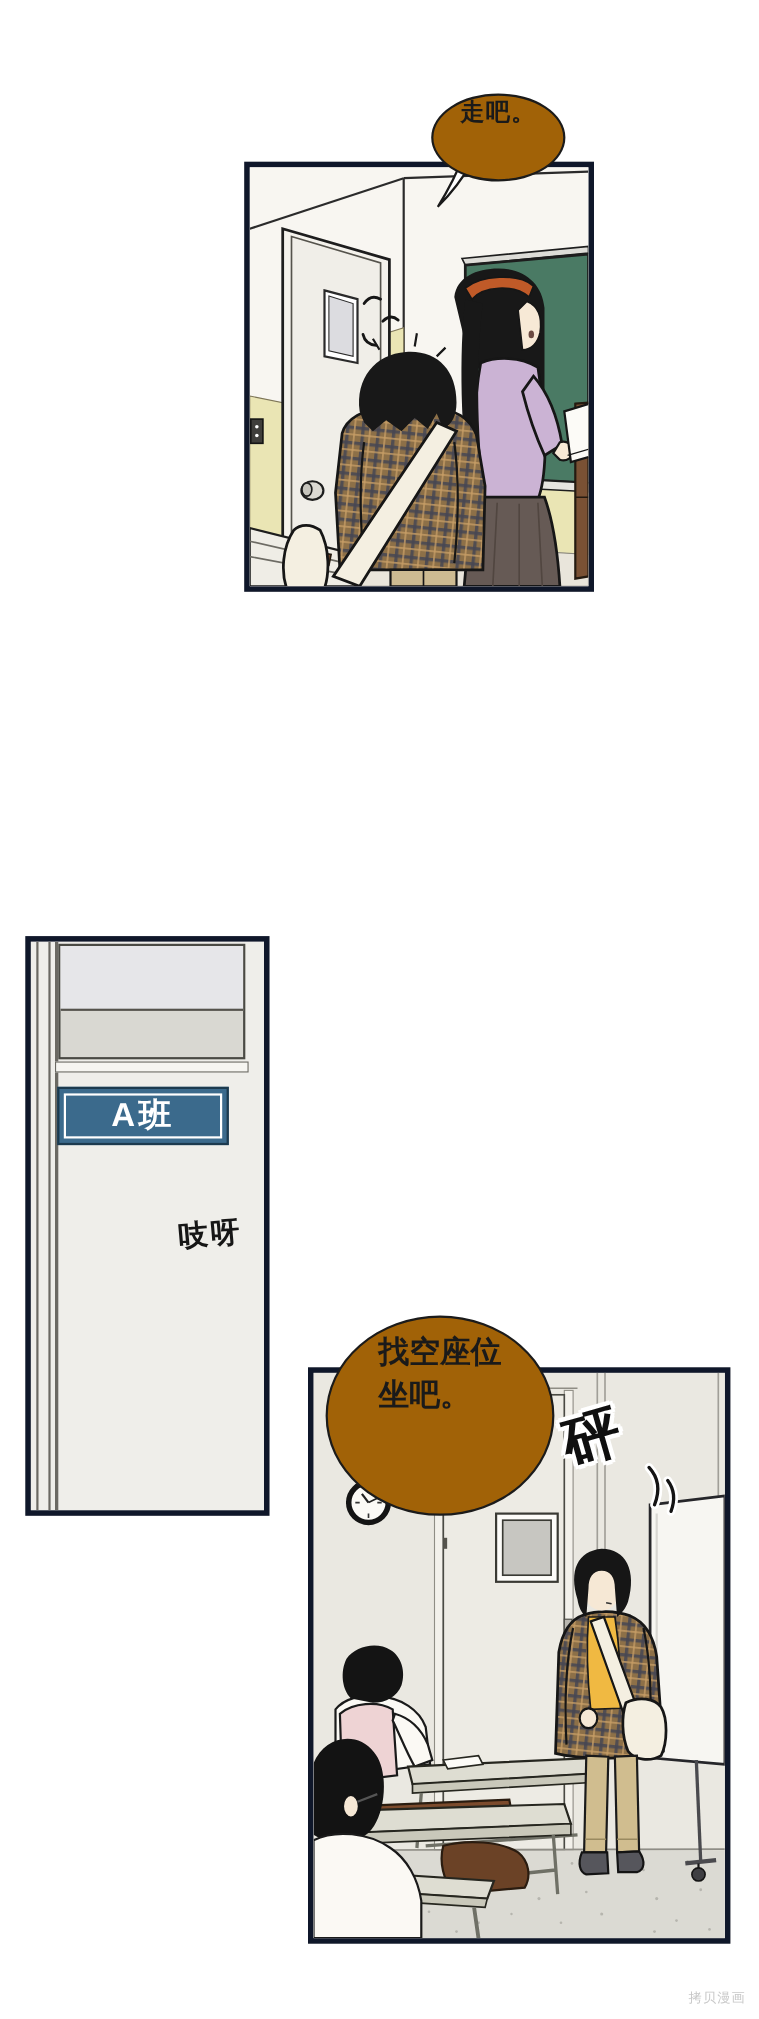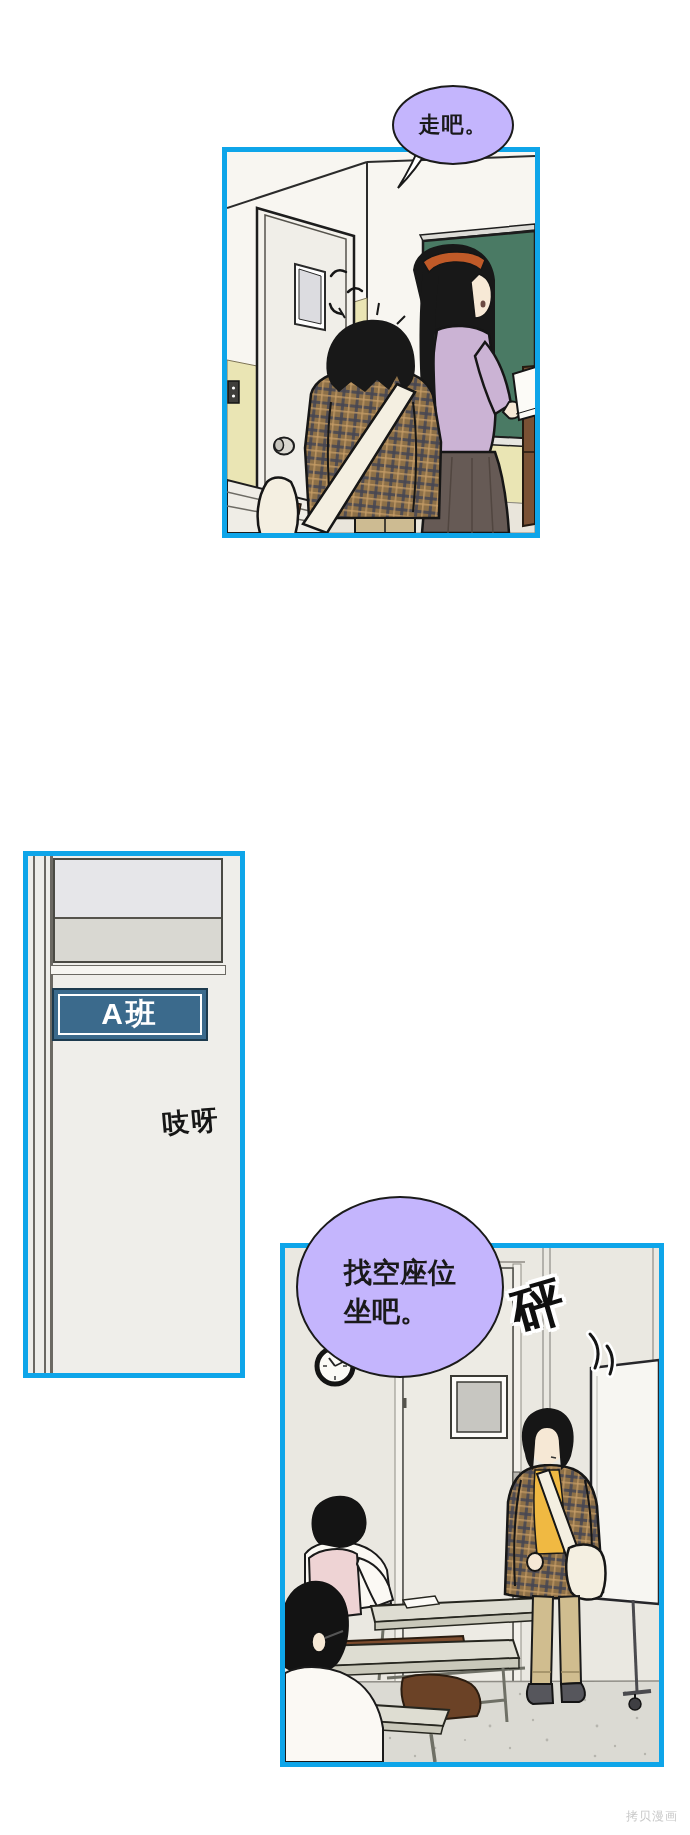--- a/index.html
+++ b/index.html
@@ -1,21 +1,21 @@
 <!DOCTYPE html>
 <html><head>
 <meta charset="utf-8">
 <style>
   html,body{margin:0;padding:0;background:#ffffff;}
   #page{position:relative;width:690px;height:1835px;background:#ffffff;overflow:hidden;
         font-family:"Liberation Sans", sans-serif;}
-  .panel{position:absolute;box-sizing:border-box;border:5px solid #0ea5e9;background:#f8f6f1;z-index:1;overflow:hidden;}
+  .panel{position:absolute;box-sizing:border-box;border:5px solid #0f172a;background:#f8f6f1;z-index:1;overflow:hidden;}
   .panel svg{display:block;}
-  .bubble{position:absolute;box-sizing:border-box;background:#c4b5fd;border:2.5px solid #1b1b1b;
-          border-radius:50%;display:flex;align-items:center;justify-content:center;z-index:4;
+  .bubble{position:absolute;box-sizing:border-box;background:#a16207;border:2.5px solid #1b1b1b;
+          border-radius:50%;display:flex;align-items:flex-start;justify-content:center;z-index:4;
           color:#1a1a1a;font-weight:600;}
   #bubble-1{left:392px;top:85px;width:122px;height:80px;font-size:22px;letter-spacing:1px;}
   #bubble-1-tail{position:absolute;left:396px;top:138px;z-index:3;}
   #bubble-2{left:296px;top:1196px;width:208px;height:182px;}
   #bubble-2 .lines{font-size:28px;line-height:1.38;text-align:left;margin-top:12px;}
   #panel-1{left:222px;top:147px;width:318px;height:391px;}
   #panel-2{left:23px;top:851px;width:222px;height:527px;background:#efeeea;}
   #panel-3{left:280px;top:1243px;width:384px;height:524px;background:#eae8e1;}
   .p2-line{position:absolute;top:0;bottom:0;background:#6b6963;}
   #p2-window{position:absolute;left:25px;top:2px;width:170px;height:105px;border:2px solid #4a4a44;box-sizing:border-box;background:#d9d8d2;}

